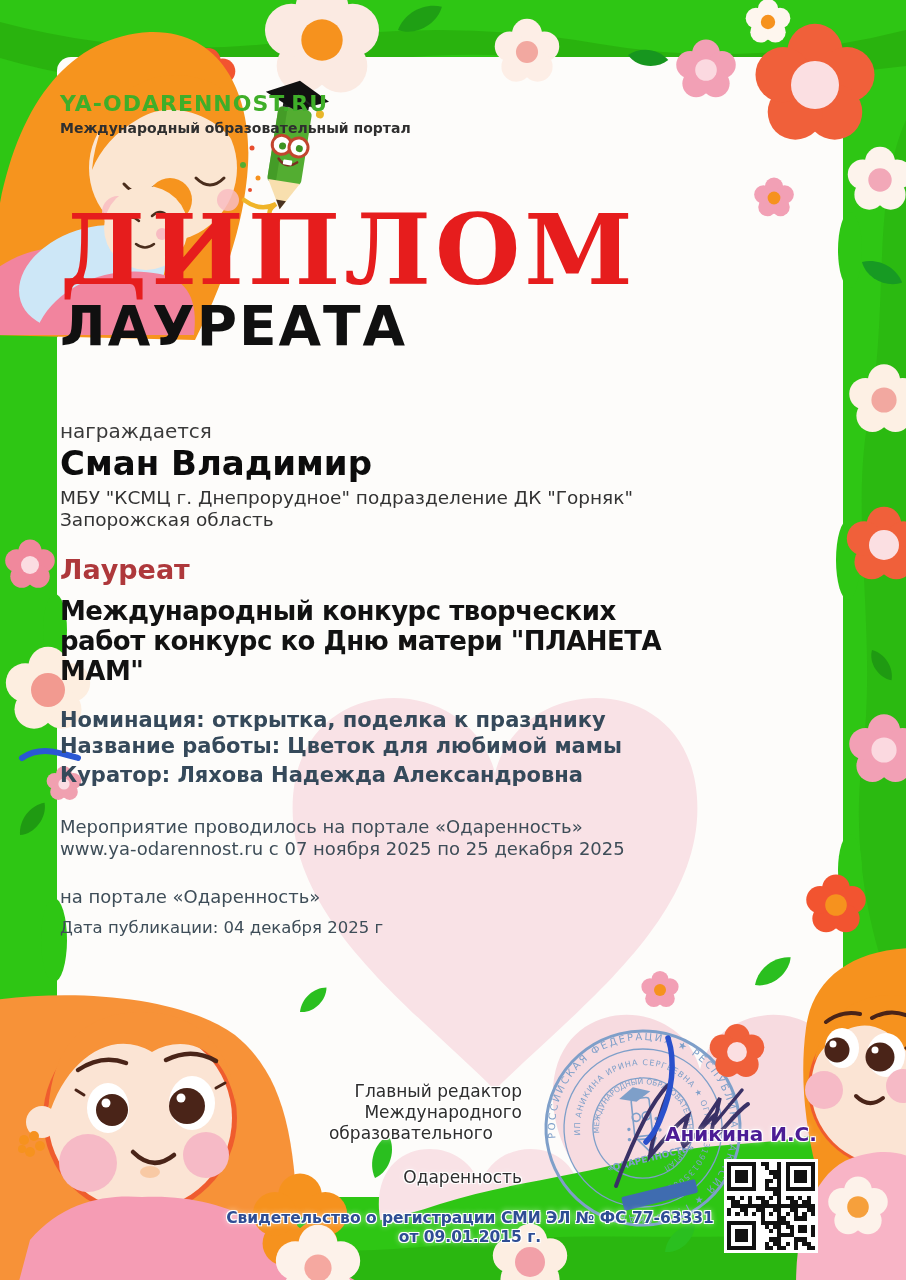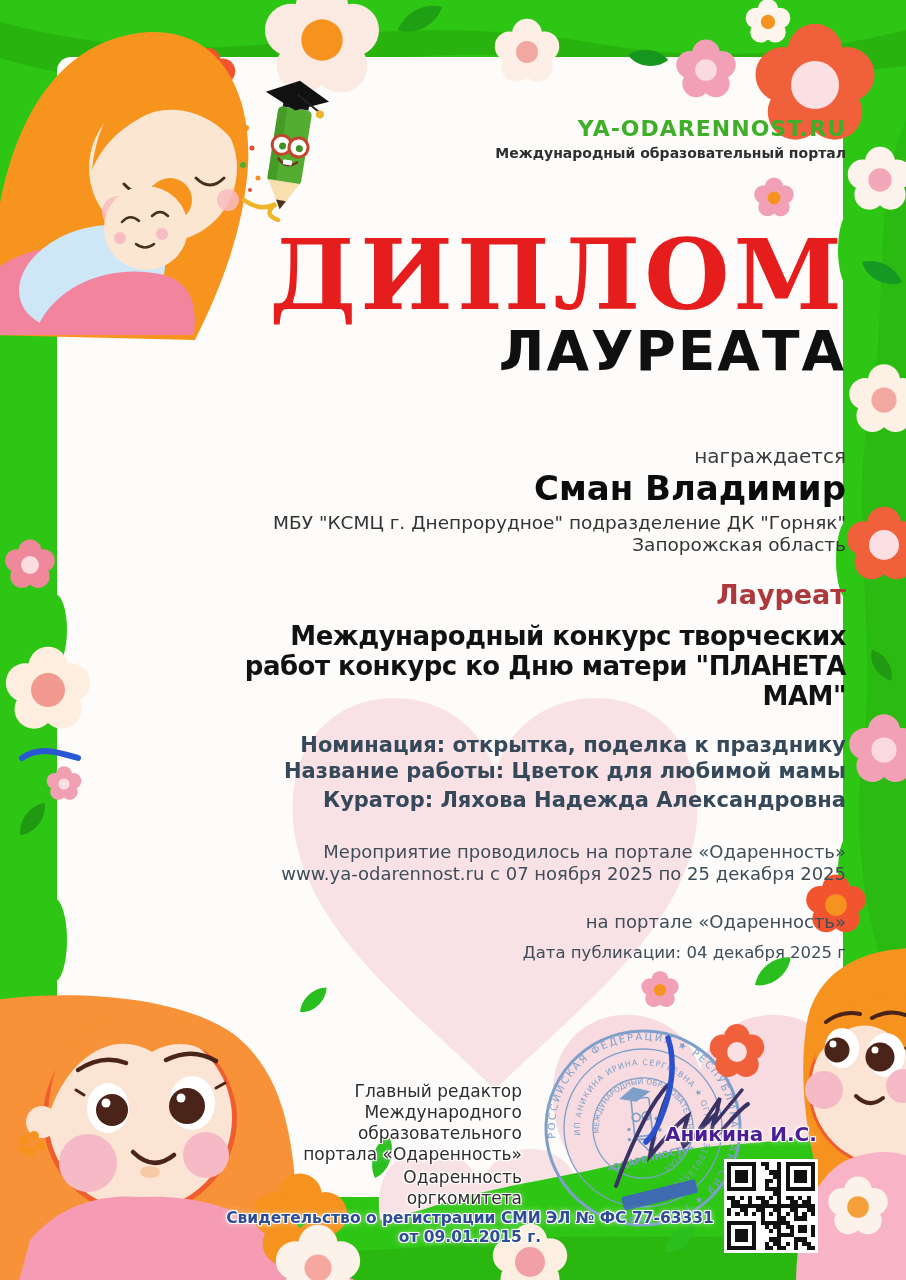--- a/index.html
+++ b/index.html
@@ -1,20 +1,20 @@
 <!DOCTYPE html>
 <html><head>
 <meta charset="utf-8">
 <style>
   html,body{margin:0;padding:0;}
   .page{position:relative;width:906px;height:1280px;overflow:hidden;
         font-family:"DejaVu Sans",sans-serif;background:#2ec614;}
   .bg{position:absolute;inset:0;}
   .content{position:absolute;inset:0;z-index:5;}
-  .ctext{position:absolute;left:60px;width:786px;text-align:right;line-height:1.1;margin-top:25px;}
+  .ctext{position:absolute;left:60px;width:786px;text-align:left;line-height:1.1;}
   .t-site{top:92px;font-size:22px;font-weight:800;color:#3fae29;letter-spacing:1px;}
   .t-sub{top:121px;font-size:14px;font-weight:700;color:#2f2f2f;}
   .t-portal{top:142px;font-size:40px;font-weight:800;color:#3fae29;letter-spacing:1px;}
   .t-diploma{top:196px;font-size:98px;font-weight:700;color:#e61d1d;letter-spacing:4px;
              font-family:"DejaVu Serif",serif;}
   .t-laureata{top:296px;font-size:55px;font-weight:800;color:#101010;letter-spacing:2px;}
   .t-number{top:367px;font-size:23px;font-weight:700;color:#3d4f5c;}
   .t-awarded{top:420px;font-size:20px;color:#3a3a3a;}
   .t-name{top:445px;font-size:34px;font-weight:800;color:#0c0c0c;}
   .t-inst{top:488px;font-size:18.5px;color:#333;}
@@ -23,21 +23,21 @@
   .t-c1{top:597px;}.t-c2{top:627px;}.t-c3{top:657px;}
   .t-contest{font-size:26px;font-weight:800;color:#121212;letter-spacing:-0.5px;}
   .t-nomline{font-size:21px;font-weight:700;color:#35495a;}
   .t-nom{top:709px;}.t-work{top:735px;}.t-cur{top:764px;}
   .t-info{font-size:18px;color:#3e4d58;}
   .t-e1{top:817px;}.t-e2{top:839px;}.t-r1{top:865px;}.t-r2{top:887px;}
   .t-date{top:919px;font-size:16.5px;color:#3e4d58;}
   .halo{text-shadow:-1px -1px 0 #fff,1px -1px 0 #fff,-1px 1px 0 #fff,1px 1px 0 #fff,0 0 6px #fff;}
   .sigblock{position:absolute;left:300px;width:222px;text-align:right;font-size:17px;
             color:#2d2d2d;line-height:21px;}
-  .s1{top:1081px;}.s2{top:1102px;}.s3{top:1123px;}.s4{top:1144px;}.s5{top:1167px;}.s6{top:1188px;}
+  .s1{top:1081px;}.s2{top:1102px;}.s3{top:1123px;text-align:center;}.s4{top:1144px;}.s5{top:1167px;}.s6{top:1188px;}
   .t-signatory{position:absolute;left:665px;top:1122px;width:170px;text-align:left;
                font-size:20px;font-weight:800;color:#4c1d95;}
   .t-foot{position:absolute;left:100px;width:740px;text-align:center;font-size:15.5px;
           font-weight:700;color:#2e4d94;}
   .t-foot1{top:1209px;}.t-foot2{top:1228px;}
   #qr{position:absolute;left:724px;top:1159px;width:94px;height:94px;background:#fff;
       padding:3px;box-sizing:border-box;display:grid;z-index:6;
       grid-template-rows:repeat(21,1fr);grid-template-columns:repeat(21,1fr);}
   #qr i{display:block;}
 </style>
@@ -347,23 +347,21 @@
   <div class="ctext t-info t-e1">Мероприятие проводилось на портале «Одаренность»</div>
 
   <div class="ctext t-nomline t-cur">Куратор: Ляхова Надежда Александровна</div>
   <div class="ctext t-info t-e2">www.ya-odarennost.ru с 07 ноября 2025 по 25 декабря 2025</div>
   <div class="ctext t-info t-r2">на портале «Одаренность»</div>
   <div class="ctext t-date">Дата публикации: 04 декабря 2025 г</div>
 
   <div class="sigblock s1 halo">Главный редактор</div>
   <div class="sigblock s2 halo">Международного</div>
   <div class="sigblock s3 halo">образовательного</div>
-  <div class="sigblock s4 halo">портала «Одаренность»</div>
   <div class="sigblock s5 halo">Одаренность</div>
-  <div class="sigblock s6 halo">оргкомитета</div>
   <div class="t-signatory halo">Аникина И.С.</div>
 
   <div class="t-foot t-foot1 halo">Свидетельство о регистрации СМИ ЭЛ № ФС 77-63331</div>
   <div class="t-foot t-foot2 halo">от 09.01.2015 г.</div>
 </div>
 
 <div id="qr">
       <i style="background:#111"></i>
       <i style="background:#111"></i>
       <i style="background:#111"></i>

